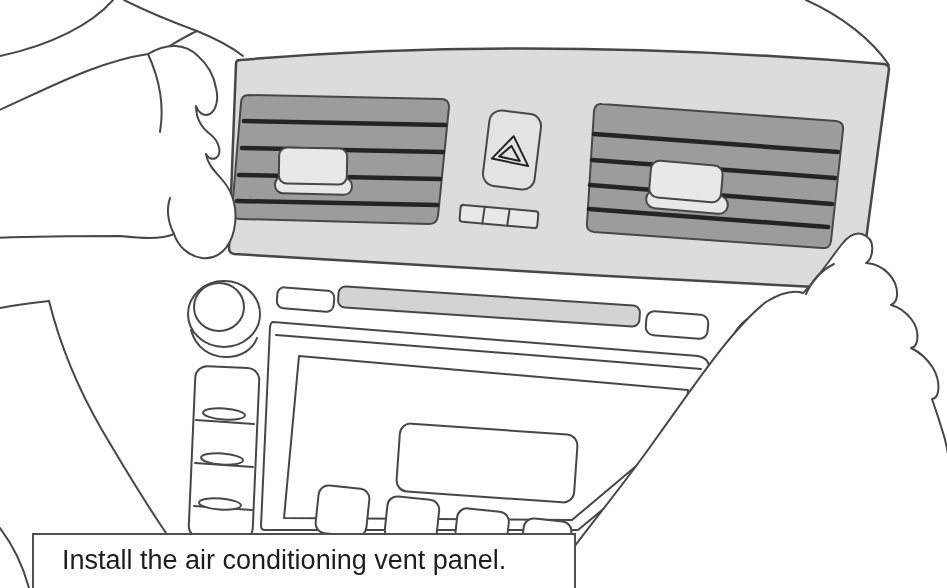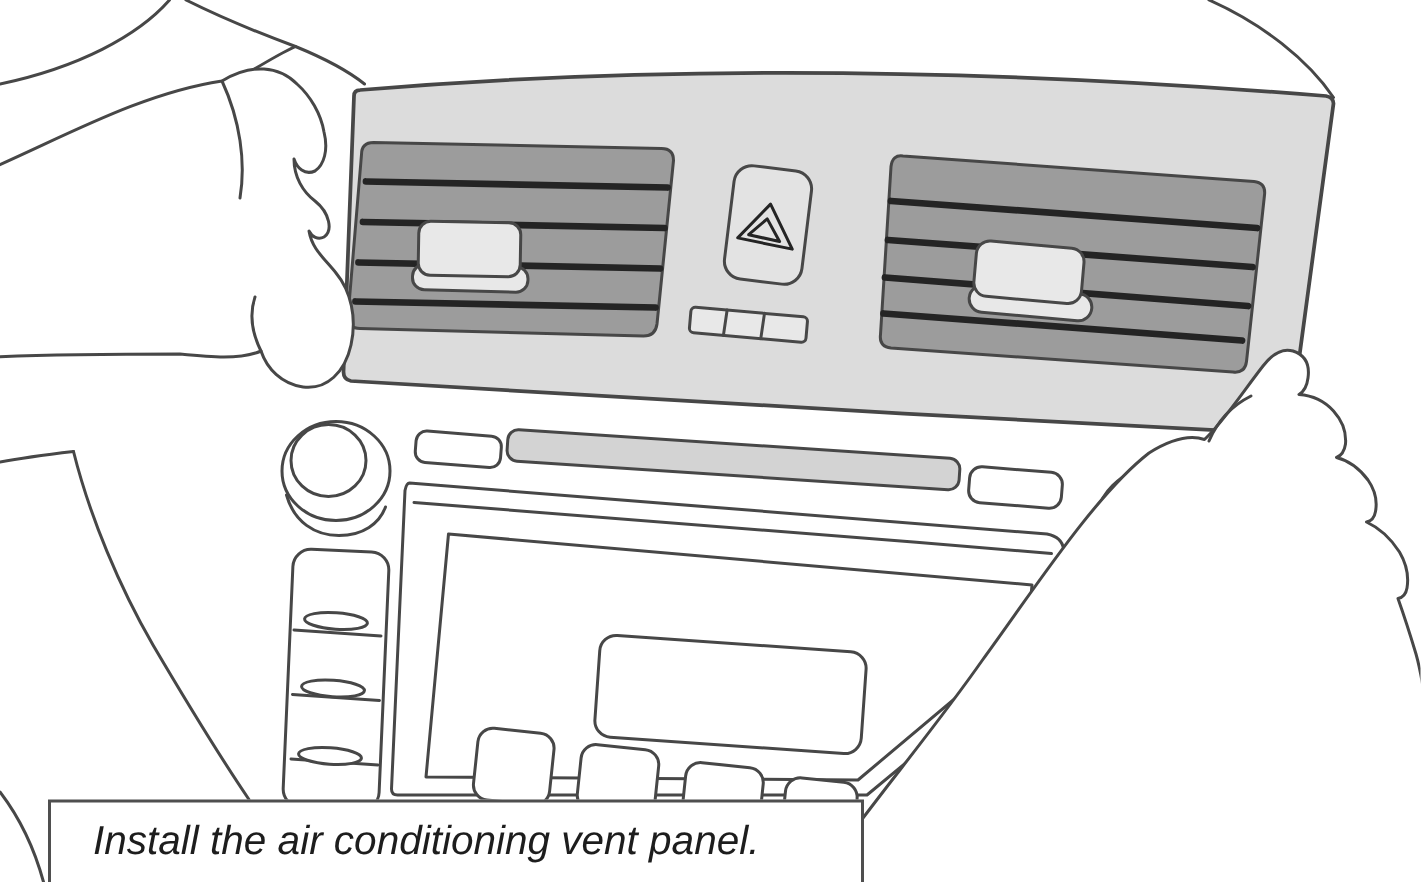--- a/index.html
+++ b/index.html
@@ -1,20 +1,19 @@
 <!DOCTYPE html>
 <html style="--background: #ffffff; --outline: #474747; --panel-fill: #dcdcdc; --vent-fill: #9c9c9c; --slat-line: #242424; --tab-fill: #e8e8e8; --slot-fill: #d3d3d3; --hazard-face: #e3e3e3; --caption-bg: #ffffff; --caption-border: #4f4f4f; --caption-text: #1d1d1d;"><head>
 <meta charset="utf-8">
 <style>
   html,body { margin:0; padding:0; }
   .stage {
     position:relative; width:947px; height:588px; overflow:hidden;
     background:var(--background,#fff);
     font-family:"Liberation Sans", sans-serif;
-    font-style:italic;
   }
   svg { display:block; }
   .ln        { stroke:var(--outline,#474747); stroke-width:2; fill:none; stroke-linecap:round; stroke-linejoin:round; }
   .wh        { fill:var(--background,#fff); stroke:var(--outline,#474747); stroke-width:2; stroke-linejoin:round; }
   .panel-face{ fill:var(--panel-fill,#dcdcdc); stroke:var(--outline,#474747); stroke-width:2.5; stroke-linejoin:round; }
   .vent-face { fill:var(--vent-fill,#9c9c9c); stroke:var(--outline,#474747); stroke-width:2; stroke-linejoin:round; }
   .slat      { stroke:var(--slat-line,#242424); stroke-width:4.5; fill:none; stroke-linecap:round; }
   .tab-face  { fill:var(--tab-fill,#e8e8e8); stroke:var(--outline,#474747); stroke-width:2; }
   .slot-face { fill:var(--slot-fill,#d3d3d3); stroke:var(--outline,#474747); stroke-width:2; }
   .hazard-face{ fill:var(--hazard-face,#e3e3e3); stroke:var(--outline,#474747); stroke-width:2; }

